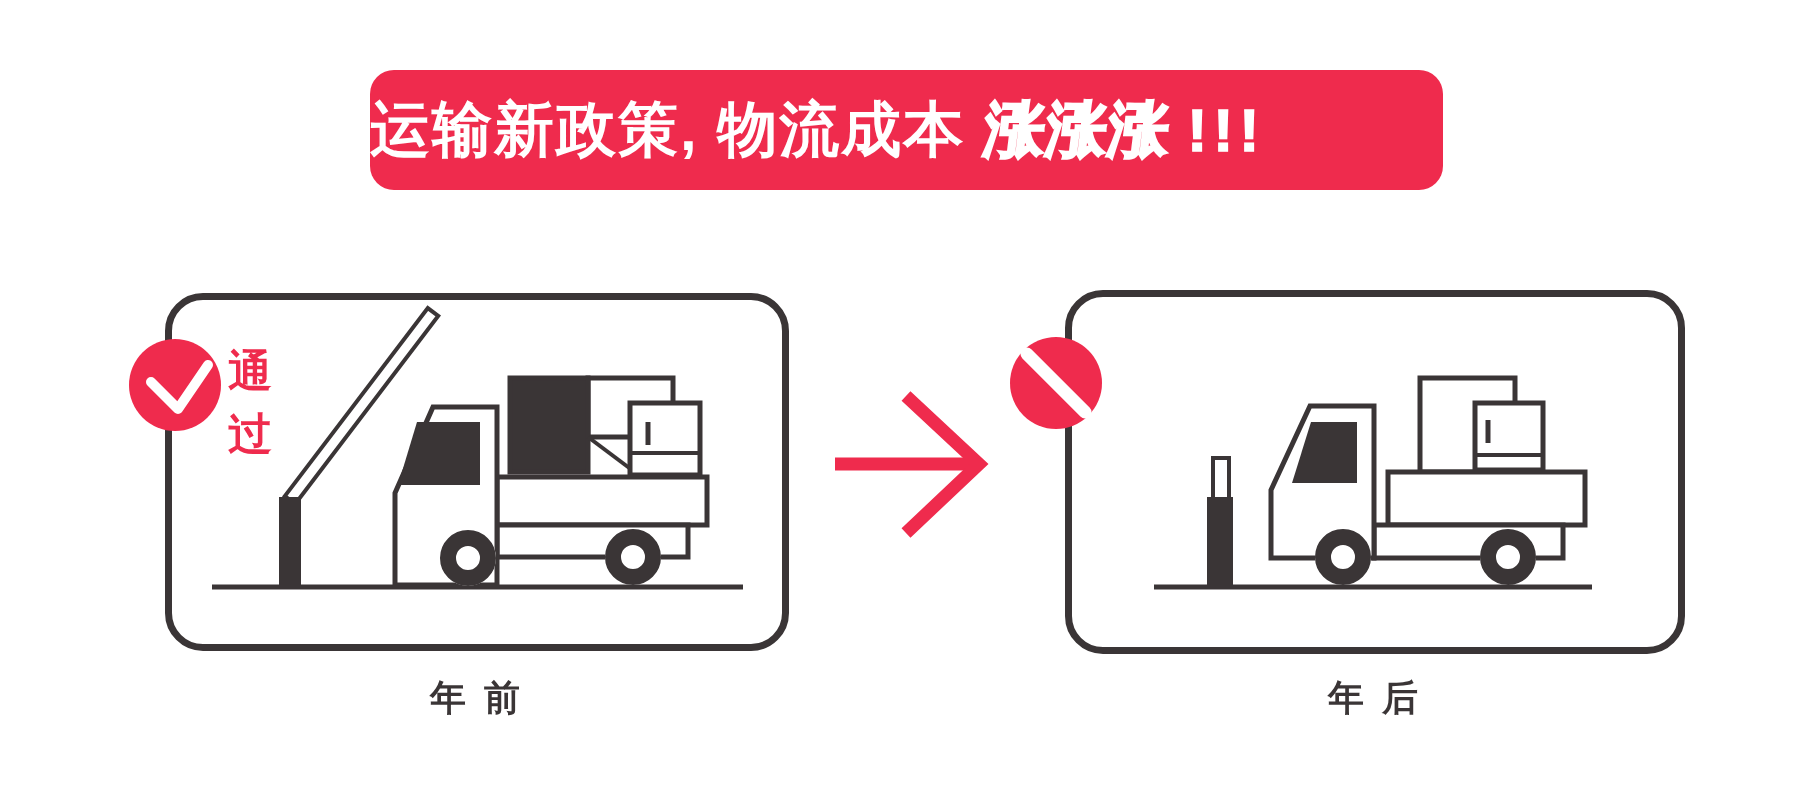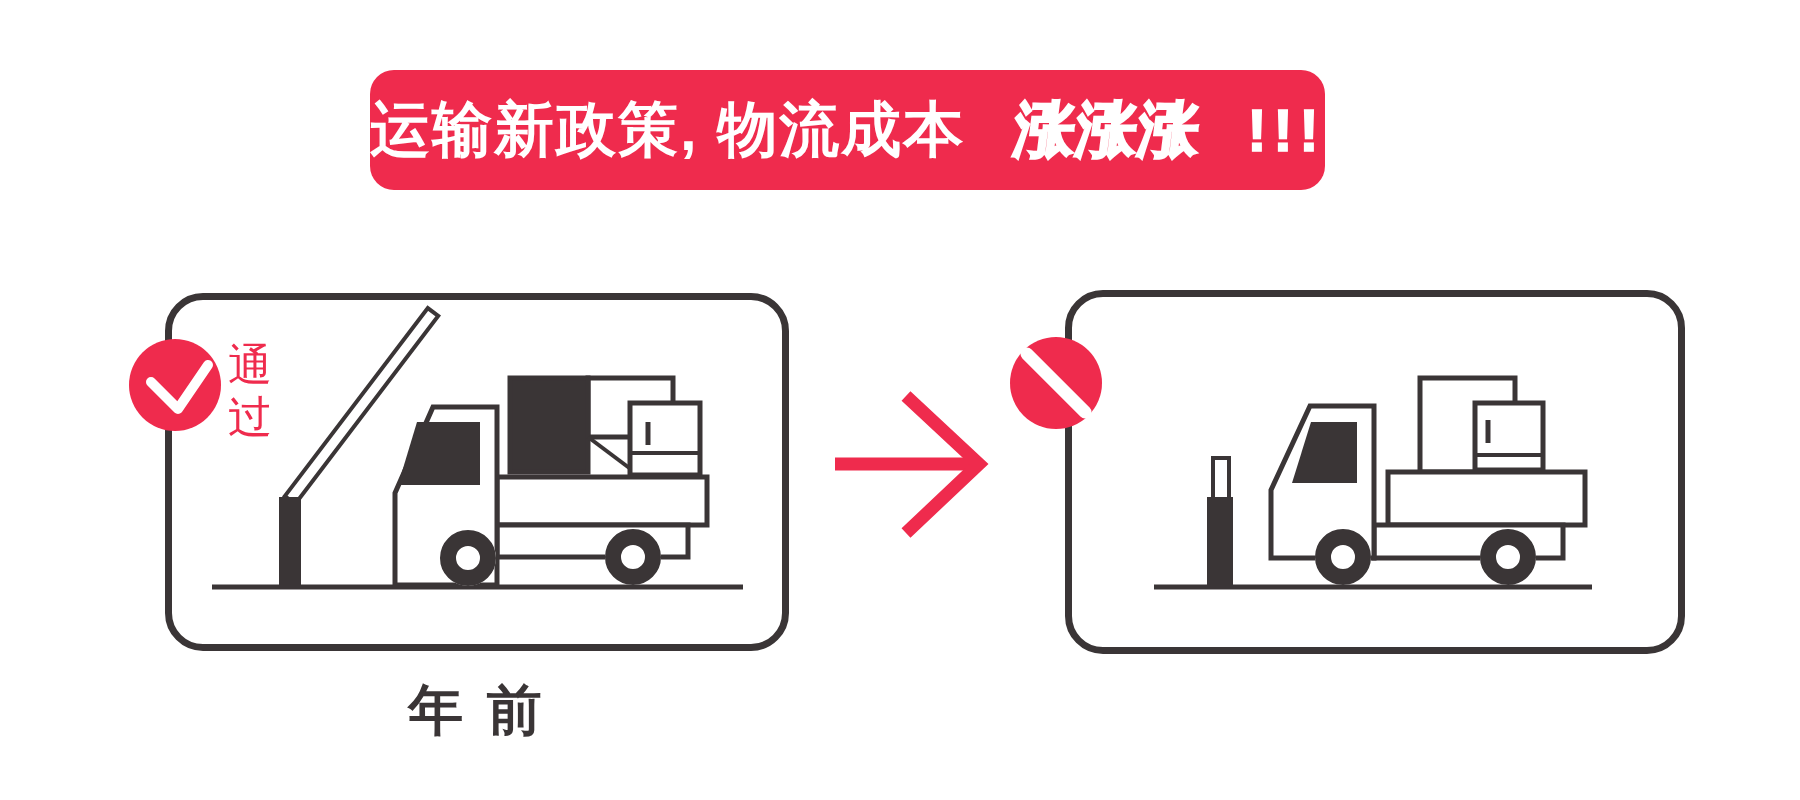--- a/index.html
+++ b/index.html
@@ -1,22 +1,22 @@
 <!DOCTYPE html>
 <html><head>
 <meta charset="utf-8">
 <style>
   html,body{margin:0;padding:0;background:#ffffff;}
   .stage{position:relative;width:1800px;height:800px;background:#ffffff;overflow:hidden;
          font-family:"Liberation Sans","DejaVu Sans",sans-serif;}
 
   
-  .banner{position:absolute;left:370px;top:70px;width:955px;height:120px;
+  .banner{position:absolute;left:370px;top:70px;width:1073px;height:120px;
           background:#EF2B4D;border-radius:24px;display:flex;align-items:center;
-          justify-content:space-between;white-space:nowrap;}
+          justify-content:flex-start;white-space:nowrap;}
   .banner span{color:#ffffff;font-weight:bold;font-size:60px;letter-spacing:2px;}
   .banner .em{display:inline-block;transform:skewX(-7deg);
               -webkit-text-stroke:2.5px #ffffff;margin:0 16px 0 20px;}
   .banner .ex{-webkit-text-stroke:1.5px #ffffff;letter-spacing:6px;}
 
   
   .panel{position:absolute;background:#ffffff;border:7px solid #3A3536;border-radius:38px;
          box-sizing:border-box;}
   .panel.before{left:165px;top:293px;width:624px;height:358px;}
   .panel.after{left:1065px;top:290px;width:620px;height:364px;}
@@ -29,27 +29,27 @@
   .filld{fill:#3A3536;}
   .nofill{fill:none;}
 
   
   .badge{position:absolute;width:92px;height:92px;border-radius:50%;background:#EF2B4D;}
   .badge.check{left:129px;top:339px;}
   .badge.ban{left:1010px;top:337px;}
   .badge svg{position:absolute;left:0;top:0;width:100%;height:100%;}
 
   
-  .vlabel{position:absolute;color:#EF2B4D;font-weight:normal;font-size:44px;line-height:52px;
+  .vlabel{position:absolute;color:#EF2B4D;font-weight:bold;font-size:44px;line-height:63px;
           word-break:break-all;letter-spacing:2px;}
   .vlabel.pass{left:228px;top:339px;width:48px;}
   .vlabel.nopass{left:1112px;top:339px;width:100px;}
 
   
-  .caption{position:absolute;color:#3A3536;font-weight:bold;font-size:55px;text-align:center;
+  .caption{position:absolute;color:#3A3536;font-weight:bold;font-size:36px;text-align:center;
            letter-spacing:4px;}
   .caption.before{left:165px;top:674px;width:624px;}
   .caption.after{left:1065px;top:674px;width:620px;}
 </style>
 </head>
 <body>
 
 <div class="stage">
 
   <div class="banner">
@@ -122,14 +122,15 @@
   </div>
   <div class="badge ban">
     <svg viewBox="0 0 92 92">
       <line x1="17" y1="17" x2="75" y2="75" stroke="#ffffff" stroke-width="13" stroke-linecap="round"></line>
     </svg>
   </div>
 
   <div class="vlabel pass">通过</div>
 
   <div class="caption before">年 前</div>
+  <div class="caption after">年 后</div>
 
 </div>
 
 </body></html>

